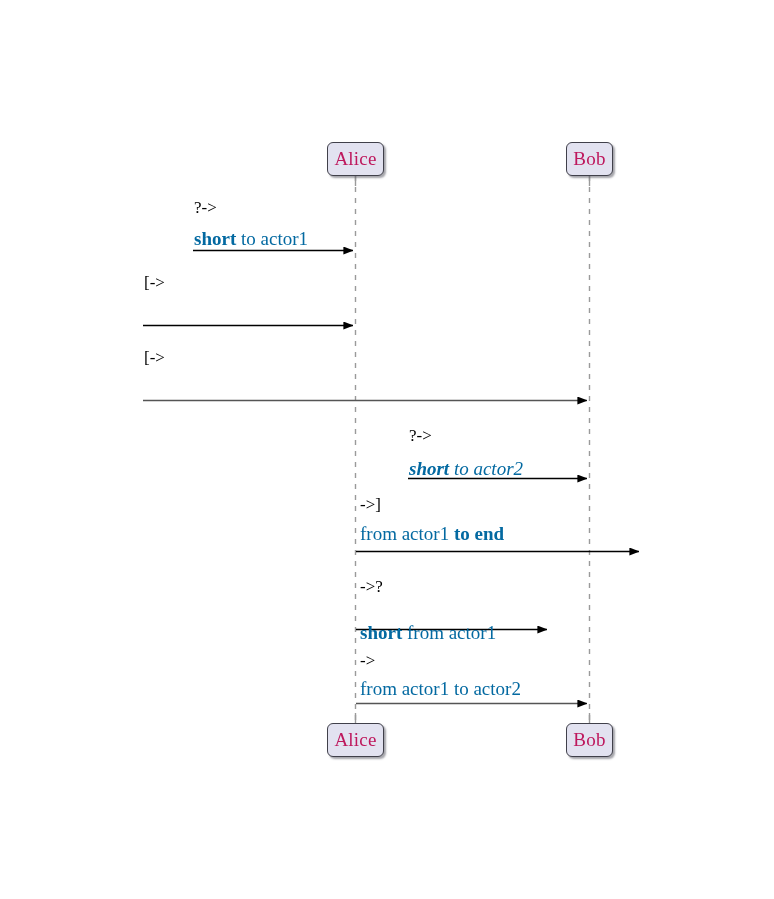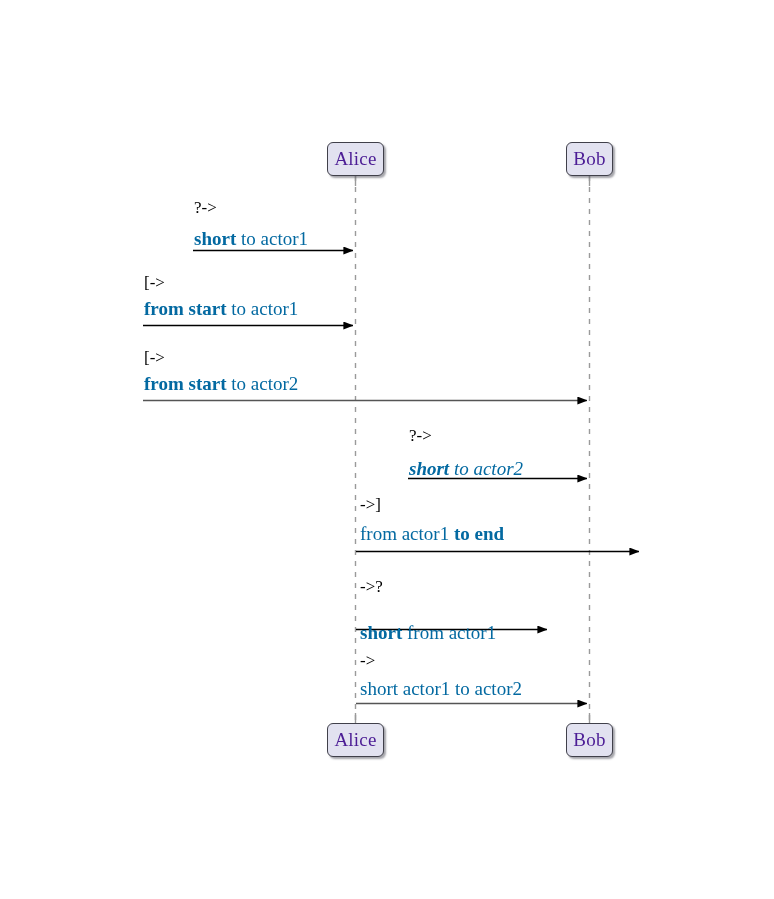--- a/index.html
+++ b/index.html
@@ -35,21 +35,21 @@
     background: #e2e2f0;
     border: 1.4px solid #40404a;
     border-radius: 6px;
     box-shadow: 2px 2px 2px rgba(90,90,100,0.55);
     display: flex;
     align-items: center;
     justify-content: center;
     font-size: 19px;
     line-height: 1;
     letter-spacing: 0.2px;
-    color: #4c1d95;
+    color: #be185d;
     white-space: nowrap;
   }
   .actor-label {
     display: block;
     transform: translateY(-1px);
   }
   
   .msg-label {
     position: absolute;
     white-space: nowrap;
@@ -114,42 +114,36 @@
   <div class="actor-box" style="left:566px; top:723px; width:47px; height:34px;">
     <span class="actor-label">Bob</span>
   </div>
 
   <div class="arrow-tag" style="left:194px; top:199px;">?-&gt;</div>
   <div class="msg-label" style="left:194px; top:229px;">
     <span class="b">short</span><span> to actor1</span>
   </div>
 
   <div class="arrow-tag" style="left:144px; top:274px;">[-&gt;</div>
-  <div class="msg-label" style="left:144px; top:299px;">
-    <span class="b">from start</span><span> to actor1</span>
-  </div>
 
   <div class="arrow-tag" style="left:144px; top:349px;">[-&gt;</div>
-  <div class="msg-label" style="left:144px; top:374px;">
-    <span class="b">from start</span><span> to actor2</span>
-  </div>
 
   <div class="arrow-tag" style="left:409px; top:427px;">?-&gt;</div>
   <div class="msg-label" style="left:409px; top:459px;font-style:italic;">
     <span class="b">short</span><span> to actor2</span>
   </div>
 
   <div class="arrow-tag" style="left:360px; top:496px;">-&gt;]</div>
   <div class="msg-label" style="left:360px; top:524px;">
     <span>from actor1 </span><span class="b">to end</span>
   </div>
 
   <div class="arrow-tag" style="left:360px; top:578px;">-&gt;?</div>
   <div class="msg-label" style="left:360px; top:623px;">
     <span class="b">short</span><span> from actor1</span>
   </div>
 
   <div class="arrow-tag" style="left:360px; top:652px;">-&gt;</div>
   <div class="msg-label" style="left:360px; top:679px;">
-    <span>short actor1 to actor2</span>
+    <span>from actor1 to actor2</span>
   </div>
 
 </div>
 
 </body></html>

